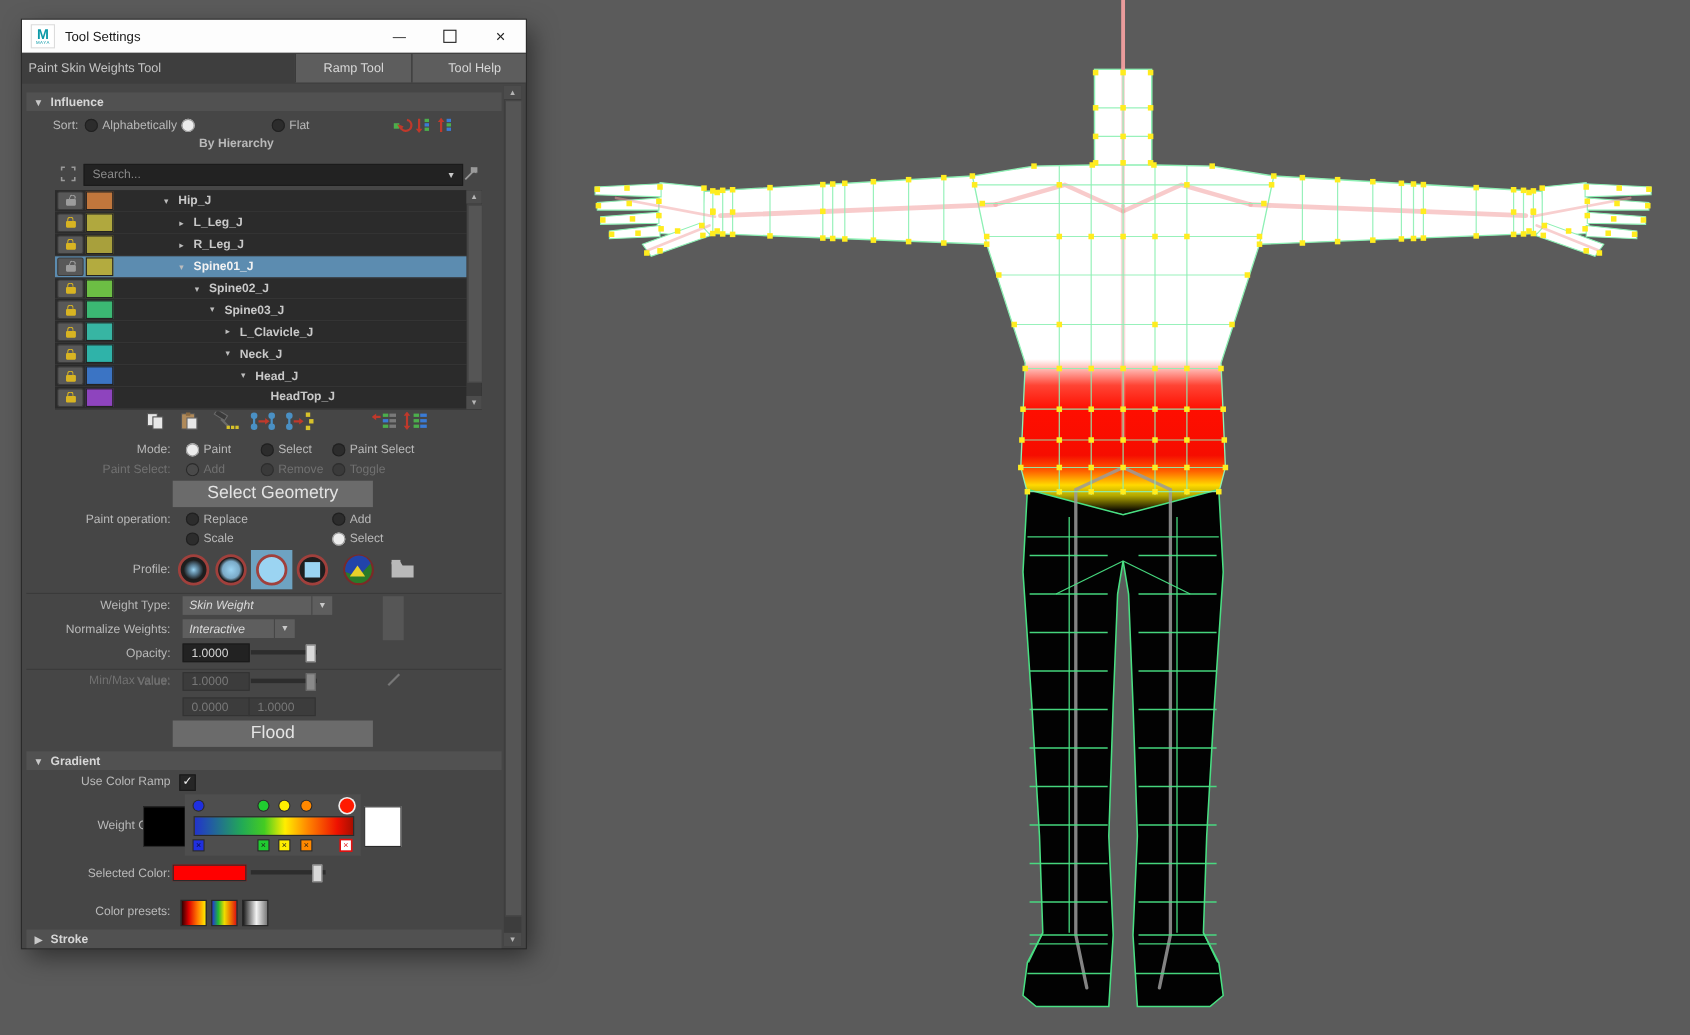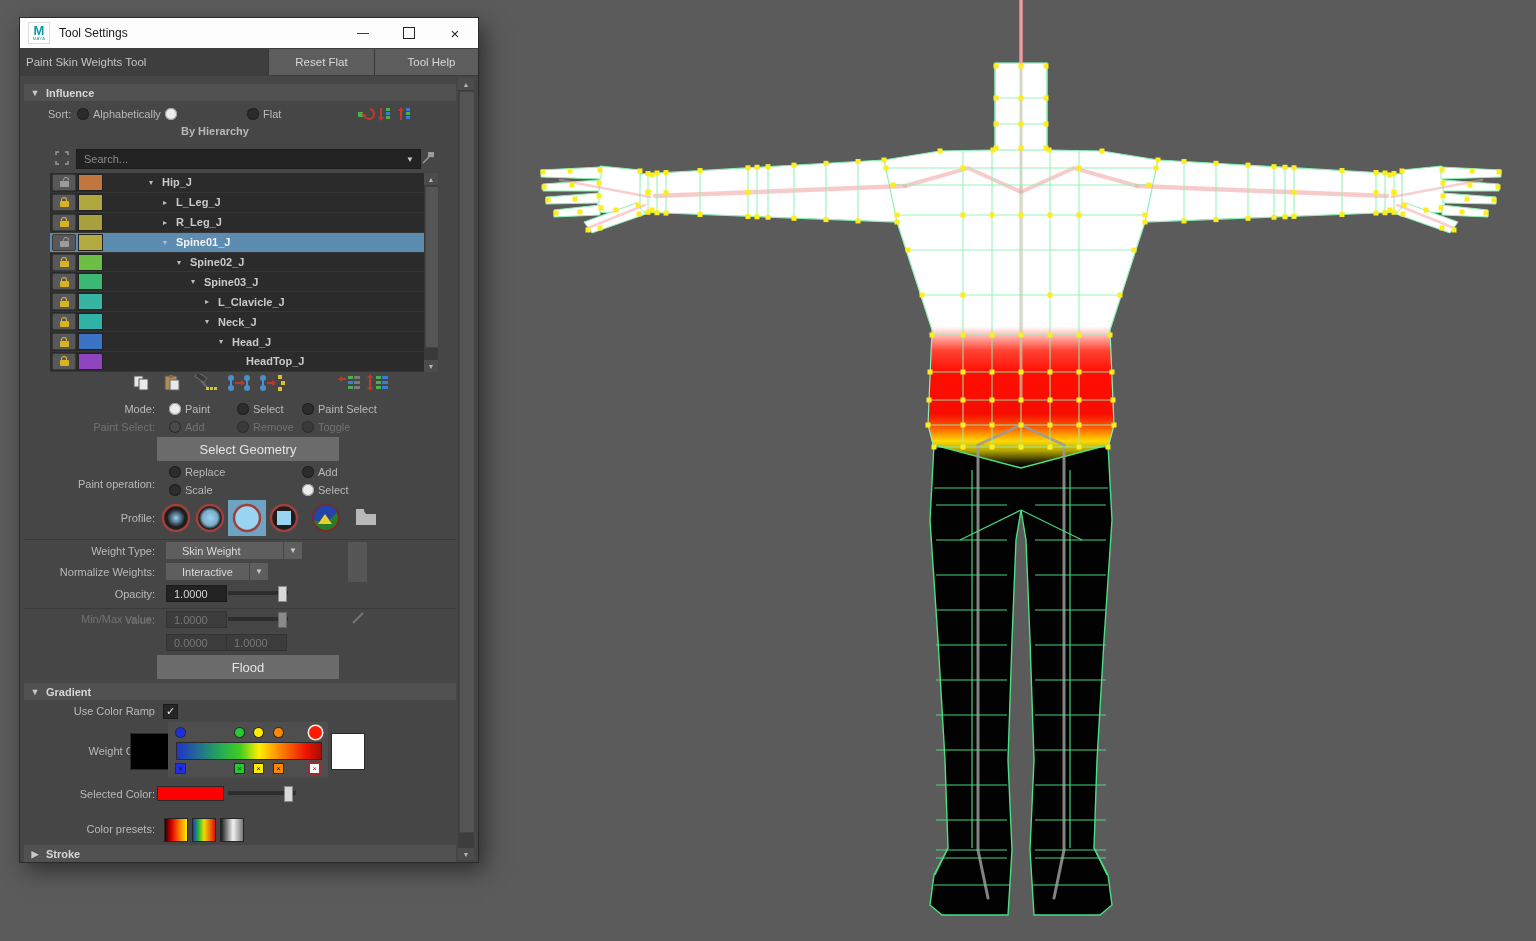--- a/index.html
+++ b/index.html
@@ -23,25 +23,25 @@
   .abs{position:absolute;}
   .hdr{position:absolute;left:4px;width:432px;height:17px;background:#515151;display:flex;align-items:center;font-weight:bold;color:#d6d6d6;}
   .hdr .tri{width:22px;text-align:center;color:#c9c9c9;font-size:9px;}
   .lblR{position:absolute;left:0;width:135px;text-align:right;color:#b9b9b9;}
   .dis{color:#717171 !important;}
   .radio{position:absolute;width:12px;height:12px;border-radius:50%;background:#2c2c2c;box-shadow:inset 0 0 0 1px #202020;}
   .radio.on{background:#ececec;box-shadow:inset 0 0 0 1px #9a9a9a;}
   .radio.dimdot{background:#4a4a4a;box-shadow:inset 0 0 0 1px #2a2a2a, inset 0 0 0 3px #4a4a4a;}
   .radio.disOff{background:#3a3a3a;box-shadow:inset 0 0 0 1px #2e2e2e;}
   .rlbl{position:absolute;color:#b9b9b9;}
-  .btn{position:absolute;background:#6b6b6b;color:#e4e4e4;display:flex;align-items:center;justify-content:center;font-size:13px;}
+  .btn{position:absolute;background:#6b6b6b;color:#e4e4e4;display:flex;align-items:center;justify-content:center;font-size:16px;}
   .field{position:absolute;background:#222;color:#d5d5d5;border:1px solid #1b1b1b;display:flex;align-items:center;padding-left:7px;}
   .fieldD{background:#3c3c3c;color:#787878;border-color:#333;}
   .dd{position:absolute;height:17px;display:flex;}
-  .dd .val{background:#5e5e5e;color:#dadada;display:flex;align-items:center;padding-left:16px;flex:1;}
+  .dd .val{background:#5e5e5e;color:#dadada;display:flex;align-items:center;padding-left:6px;flex:1;font-style:italic;}
   .dd .arr{width:18px;background:#5e5e5e;margin-left:1px;display:flex;align-items:center;justify-content:center;color:#c9c9c9;font-size:8px;}
   .slider{position:absolute;height:14px;}
   .slider .track{position:absolute;left:0;right:0;top:5px;height:4px;background:#2d2d2d;}
   .slider .hnd{position:absolute;top:0;width:7px;height:14px;background:#d8d8d8;border:1px solid #888;}
   .slider.dim .hnd{background:#8a8a8a;border-color:#666;}
   .divider{position:absolute;left:4px;width:432px;height:1px;background:#3a3a3a;}
   
   #tree{position:absolute;left:30px;top:155px;width:388px;height:199px;background:#2b2b2b;}
   .trow{height:18.9px;display:flex;align-items:center;border-bottom:1px solid #363636;background:#2b2b2b;color:#c9c9c9;}
   .trow.selected{background:#5c8cb0;color:#f2f2f2;}
@@ -388,21 +388,21 @@
       <span class="wbtn">—</span>
       <span class="wbtn">
           <span style="display:inline-block;width:10px;height:10px;border:1px solid #222;"></span>
         </span>
       <span class="wbtn" style="font-size:15px;">×</span>
     </span>
   </div>
 
   <div id="toolrow">
     <span class="tlabel">Paint Skin Weights Tool</span>
-    <span class="tbtn" style="margin-left:auto;width:105px;">Reset Flat</span>
+    <span class="tbtn" style="margin-left:auto;width:105px;">Ramp Tool</span>
     <span class="tbtn" style="width:93px;padding-left:10px;">Tool Help</span>
   </div>
 
   <div class="hdr" style="top:66px;">
     <span class="tri">▼</span>
     <span>Influence</span>
   </div>
 
   <span class="abs" style="left:28px;top:90px;color:#b9b9b9;">Sort:</span>
   <span class="radio" style="left:57px;top:90px;"></span>
@@ -636,21 +636,21 @@
   <span class="lblR dis" style="top:403px;">Paint Select:</span>
   <span class="radio dimdot" style="left:149px;top:403px;"></span>
   <span class="rlbl dis" style="left:165px;top:403px;">Add</span>
   <span class="radio disOff" style="left:217px;top:403px;"></span>
   <span class="rlbl dis" style="left:233px;top:403px;">Remove</span>
   <span class="radio disOff" style="left:282px;top:403px;"></span>
   <span class="rlbl dis" style="left:298px;top:403px;">Toggle</span>
 
   <div class="btn" style="left:137px;top:419px;width:182px;height:24px;">Select Geometry</div>
 
-  <span class="lblR" style="top:448px;margin-top:12px;">Paint operation:</span>
+  <span class="lblR" style="top:448px;">Paint operation:</span>
   <span class="radio" style="left:149px;top:448px;"></span>
   <span class="rlbl" style="left:165px;top:448px;">Replace</span>
   <span class="radio" style="left:282px;top:448px;"></span>
   <span class="rlbl" style="left:298px;top:448px;">Add</span>
   <span class="radio" style="left:149px;top:466px;"></span>
   <span class="rlbl" style="left:165px;top:466px;">Scale</span>
   <span class="radio on" style="left:282px;top:466px;"></span>
   <span class="rlbl" style="left:298px;top:466px;">Select</span>
 
   <span class="lblR" style="top:494px;">Profile:</span>

